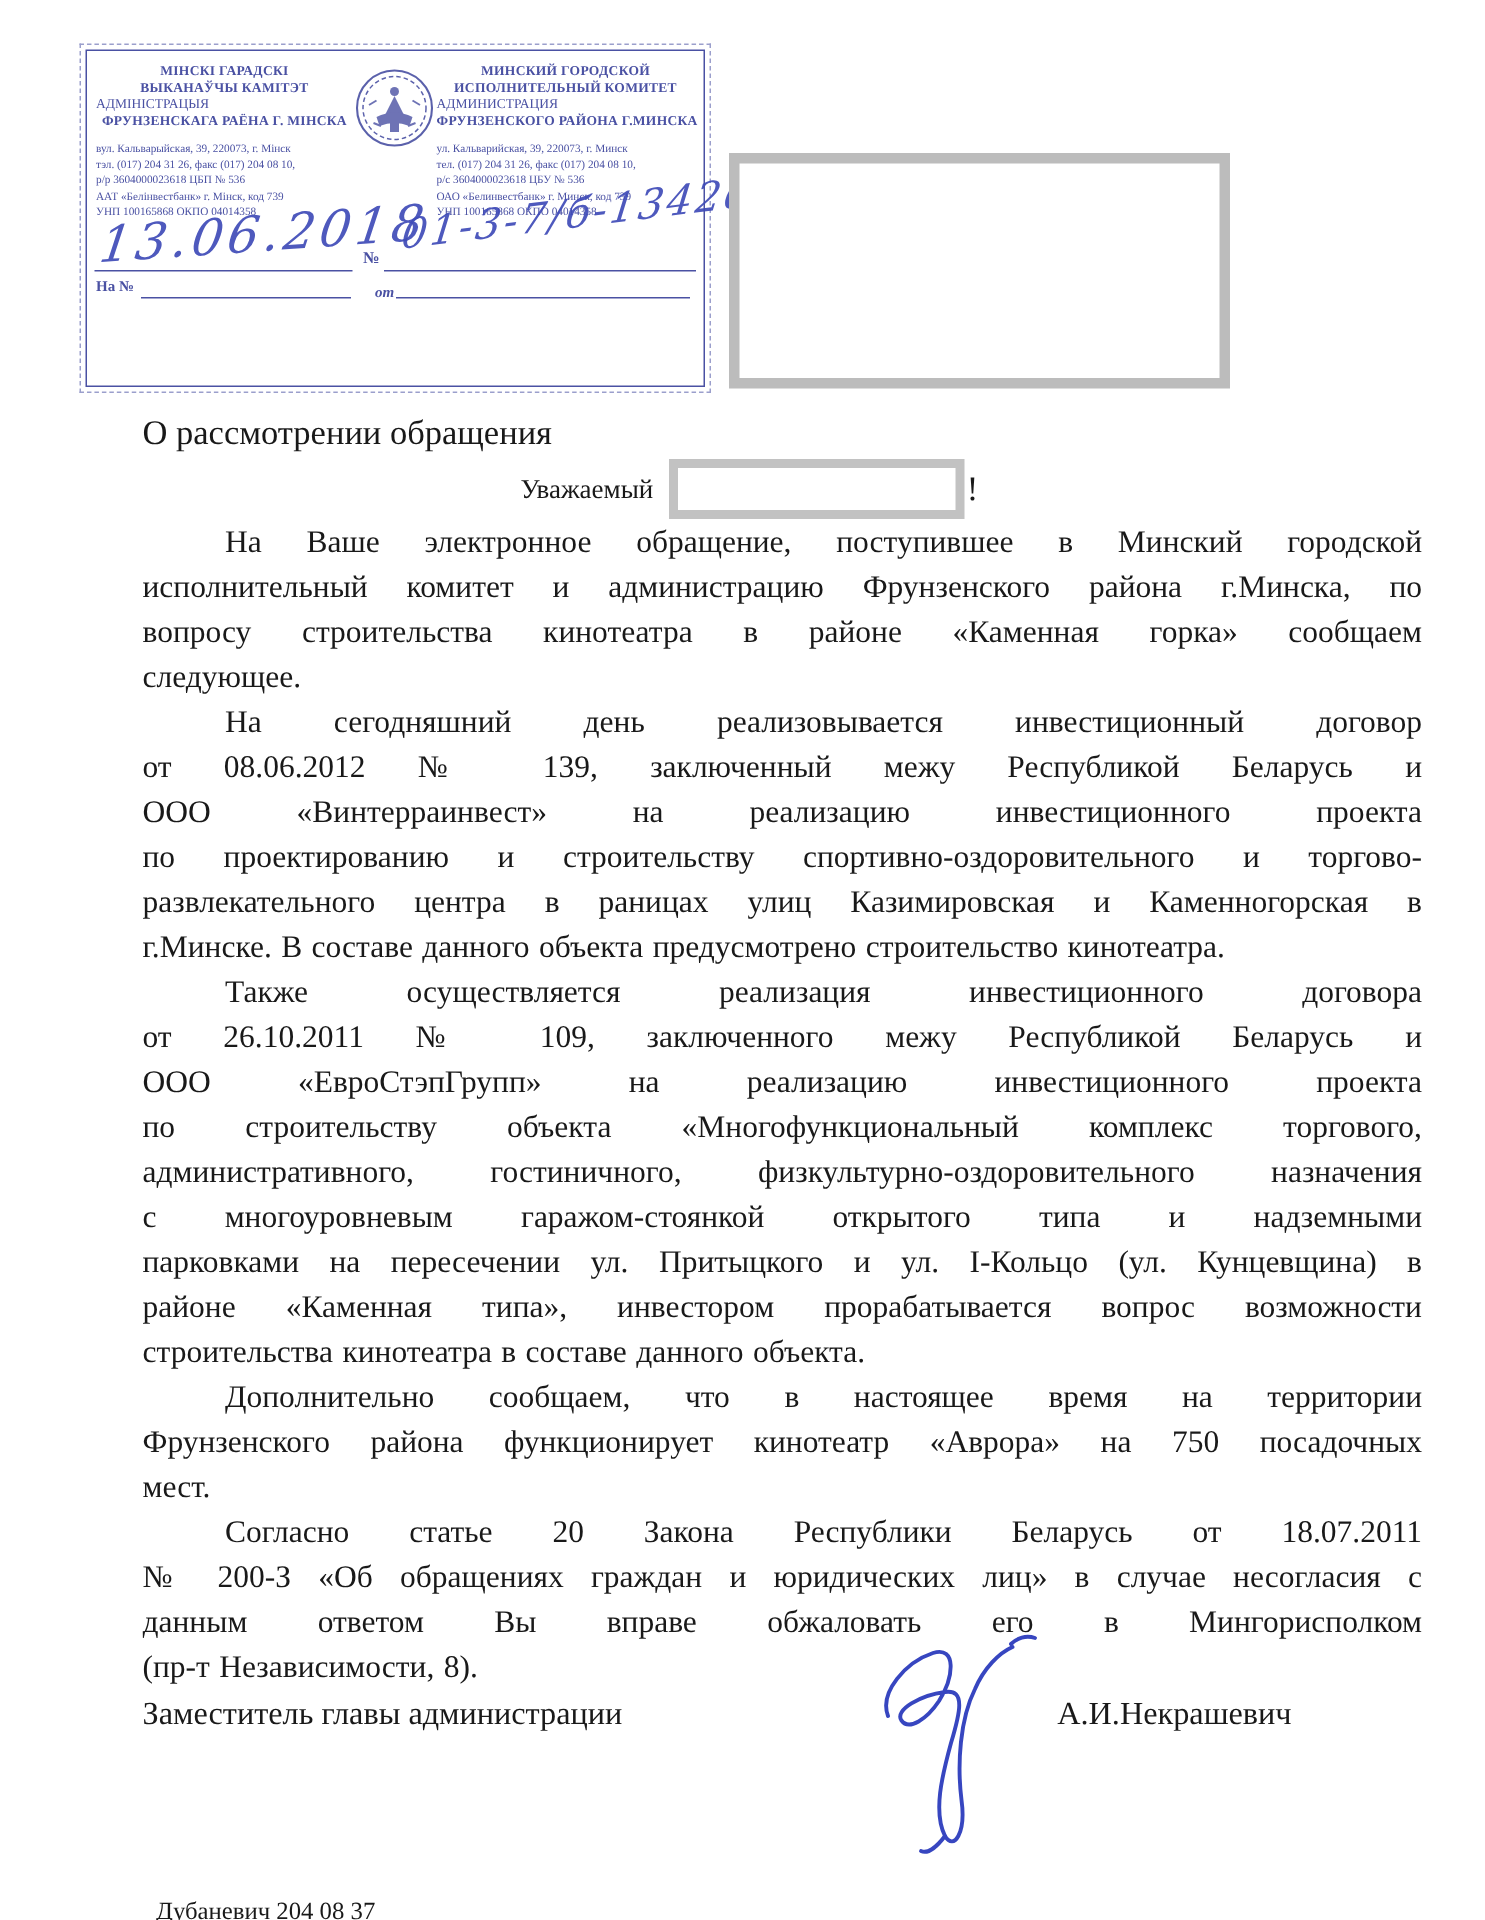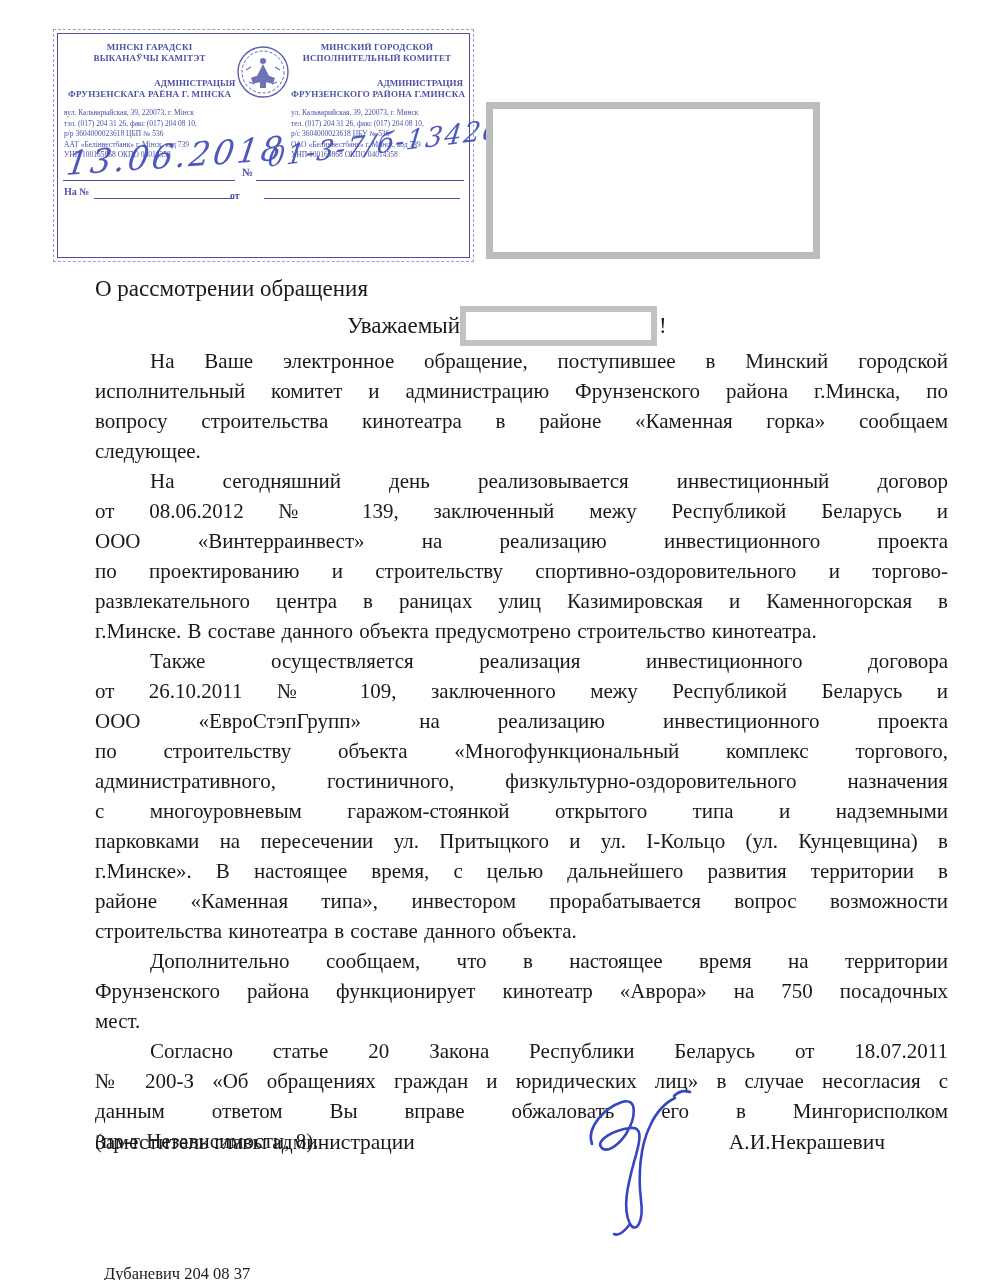--- a/index.html
+++ b/index.html
@@ -13,58 +13,58 @@
     position:absolute;left:57px;top:33px;width:413px;height:225px;
     border:1.5px solid #4a51a3;color:#4a51a3;box-sizing:border-box;
   }
   .stamp::before{
     content:"";position:absolute;inset:-5px;border:1px dashed rgba(74,81,163,.55);
     pointer-events:none;
   }
   .stamp-cols{display:flex;justify-content:space-between;padding:8px 6px 0 6px;}
   .stamp-col{width:172px;}
   .stamp-org{font-weight:bold;font-size:9px;text-align:center;line-height:11px;letter-spacing:.2px;white-space:nowrap;}
-  .stamp-admin{font-weight:bold;font-size:9px;text-align:right;line-height:11px;margin-top:14px;white-space:nowrap;}
+  .stamp-admin{font-weight:normal;font-size:9px;text-align:left;line-height:11px;margin-top:0;white-space:nowrap;}
   .stamp-addr{margin-top:8px;font-size:7.5px;line-height:10.5px;white-space:nowrap;}
   .stamp-emblem{width:56px;display:flex;justify-content:center;align-items:flex-start;padding-top:2px;}
   .hw{
     position:absolute;color:#3f4bb8;font-style:italic;
     font-family:"DejaVu Serif","Liberation Serif",serif;
     transform-origin:left bottom;white-space:nowrap;opacity:.92;
   }
   .hw-date{left:6px;top:110px;font-size:33px;letter-spacing:3px;transform:rotate(-4deg) skewX(-12deg);}
   .hw-num{left:208px;top:108px;font-size:27px;letter-spacing:2px;transform:rotate(-7deg) skewX(-14deg);}
   .stamp-line{position:absolute;border-bottom:1px solid #4a51a3;}
   .l-date{left:5px;top:146px;width:172px;}
   .l-num{left:198px;top:146px;width:208px;}
   .num-sign{position:absolute;left:184px;top:132px;font-size:11px;font-weight:bold;}
   .na-label{position:absolute;left:6px;top:152px;font-size:10px;font-weight:bold;}
   .l-na{left:36px;top:164px;width:140px;}
-  .ot-label{position:absolute;left:172px;top:156px;font-size:10px;font-weight:bold;}
+  .ot-label{position:absolute;left:192px;top:156px;font-size:10px;font-weight:bold;font-style:italic;}
   .l-ot{left:206px;top:164px;width:196px;}
   
   .redact-big{
     position:absolute;left:486px;top:102px;width:334px;height:157px;
     border:7px solid #bcbcbc;background:#fff;box-sizing:border-box;
   }
   .redact-name{
     width:197px;height:40px;border:6px solid #c2c2c2;background:#fff;box-sizing:border-box;
   }
   
   .subject{position:absolute;left:95px;top:276px;font-size:23px;}
   .salutation{position:absolute;left:0;top:306px;width:990px;display:flex;align-items:center;}
-  .salut-prefix{margin-left:347px;font-size:23px;margin-right:0;}
+  .salut-prefix{margin-left:347px;font-size:18px;margin-right:10px;}
   .salut-excl{font-size:23px;margin-left:2px;}
   .body-text{position:absolute;left:95px;top:346px;width:853px;font-size:21px;}
   .line{height:30px;line-height:30px;overflow:hidden;text-align:justify;word-spacing:1px;}
   .line:not(.last)::after{content:"";display:inline-block;width:100%;height:0;}
   .line.first{text-indent:55px;}
   
   .sig-row{position:absolute;left:95px;top:1130px;width:790px;display:flex;justify-content:space-between;font-size:21.5px;}
-  .sig-name{margin-right:0;}
+  .sig-name{margin-right:24px;}
   .autograph{position:absolute;left:578px;top:1088px;width:130px;height:152px;}
   .footer-note{position:absolute;left:104px;top:1264px;font-size:16.5px;}
 </style>
 </head>
 <body>
 
 <div class="stamp">
   <div class="stamp-cols">
     <div class="stamp-col">
       <div class="stamp-org">МІНСКІ ГАРАДСКІ</div>
@@ -146,21 +146,20 @@
       <div class="line last">г.Минске. В составе данного объекта предусмотрено строительство кинотеатра.</div>
     </div>
     <div>
       <div class="line first">Также осуществляется реализация инвестиционного договора</div>
       <div class="line">от 26.10.2011 № 109, заключенного межу Республикой Беларусь и</div>
       <div class="line">ООО «ЕвроСтэпГрупп» на реализацию инвестиционного проекта</div>
       <div class="line">по строительству объекта «Многофункциональный комплекс торгового,</div>
       <div class="line">административного, гостиничного, физкультурно-оздоровительного назначения</div>
       <div class="line">с многоуровневым гаражом-стоянкой открытого типа и надземными</div>
       <div class="line">парковками на пересечении ул. Притыцкого и ул. І-Кольцо (ул. Кунцевщина) в</div>
-      <div class="line">г.Минске». В настоящее время, с целью дальнейшего развития территории в</div>
       <div class="line">районе «Каменная типа», инвестором прорабатывается вопрос возможности</div>
       <div class="line last">строительства кинотеатра в составе данного объекта.</div>
     </div>
     <div>
       <div class="line first">Дополнительно сообщаем, что в настоящее время на территории</div>
       <div class="line">Фрунзенского района функционирует кинотеатр «Аврора» на 750 посадочных</div>
       <div class="line last">мест.</div>
     </div>
     <div>
       <div class="line first">Согласно статье 20 Закона Республики Беларусь от 18.07.2011</div>

